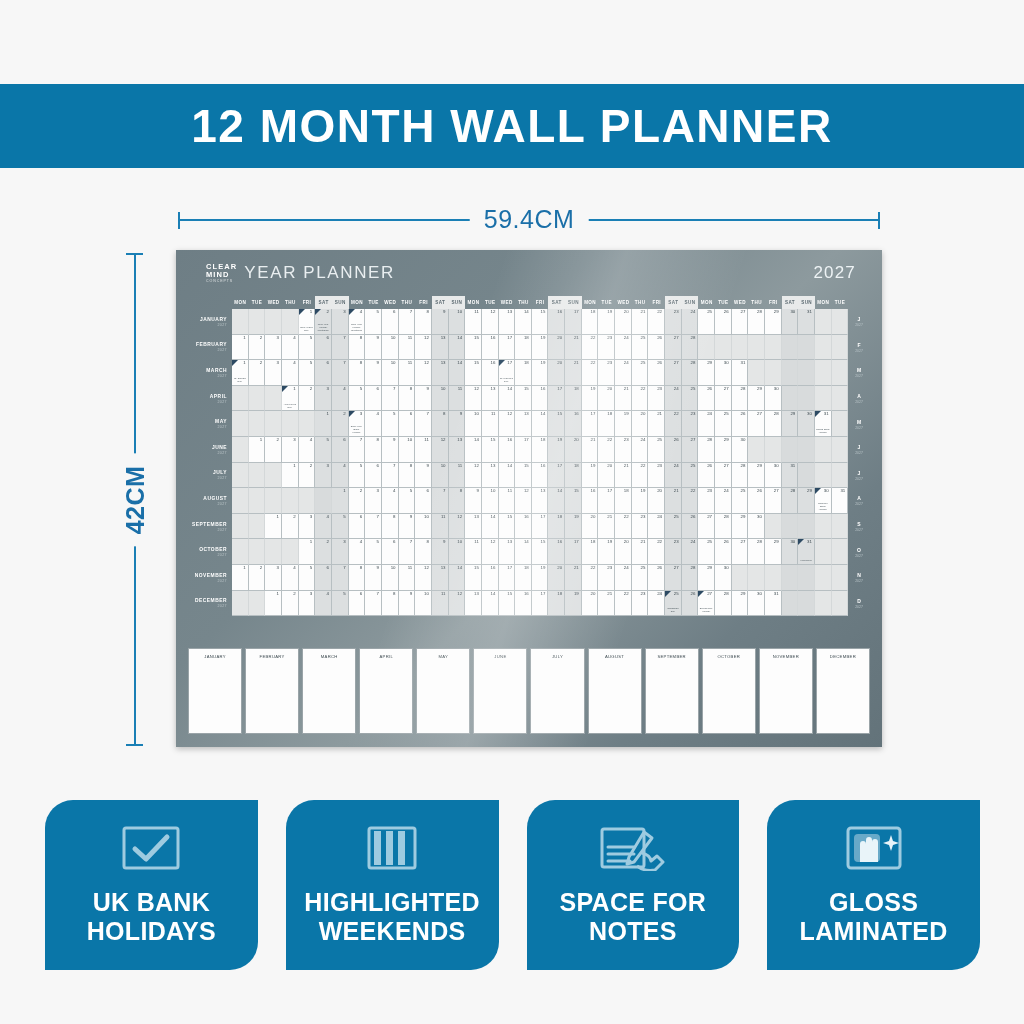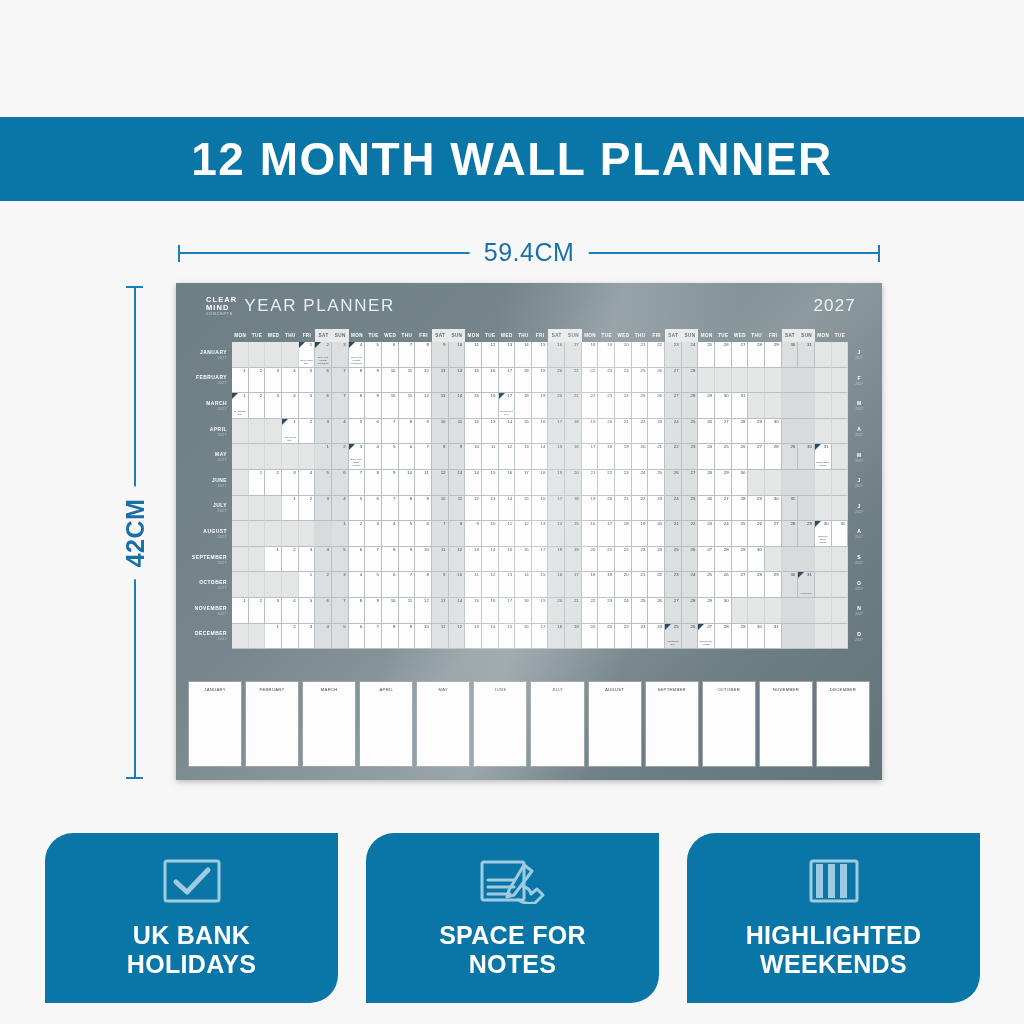--- a/index.html
+++ b/index.html
@@ -2,21 +2,21 @@
 <html><head>
 <meta charset="utf-8">
 <style>
   html,body{margin:0;padding:0;}
   body{
     width:1024px;height:1024px;overflow:hidden;
     background:#f7f7f7;
     font-family:"Liberation Sans",sans-serif;
     -webkit-font-smoothing:antialiased;
   }
-  .page{position:relative;width:1024px;height:756px;margin-top:33px;}
+  .page{position:relative;width:1024px;height:756px;}
 
   
   .banner{
     position:absolute;left:0;top:84px;width:1024px;height:84px;
     background:#0a76a8;display:flex;align-items:center;justify-content:center;
   }
   .banner-title{
     color:#ffffff;font-size:46px;font-weight:bold;letter-spacing:1.5px;
     line-height:1;white-space:nowrap;
   }
@@ -1606,37 +1606,48 @@
         <svg width="58" height="44" viewBox="0 0 58 44">
           <rect x="2" y="2" width="54" height="40" rx="2" fill="none" stroke="#9ecbe0" stroke-width="3"></rect>
           <path d="M13 23 L24 33 L45 11" fill="none" stroke="#9ecbe0" stroke-width="5" stroke-linecap="round" stroke-linejoin="round"></path>
         </svg>
       </div>
       <div class="badge-label">UK BANK<br>HOLIDAYS</div>
     </div>
 
     <div class="badge">
       <div class="badge-icon">
+        <svg width="50" height="44" viewBox="0 0 50 44">
+          <rect x="2" y="2" width="46" height="40" rx="2" fill="none" stroke="#9ecbe0" stroke-width="3"></rect>
+          <rect x="7" y="5" width="7" height="34" fill="#9ecbe0"></rect>
+          <rect x="19" y="5" width="7" height="34" fill="#9ecbe0"></rect>
+          <rect x="31" y="5" width="7" height="34" fill="#9ecbe0"></rect>
+        </svg>
+      </div>
+      <div class="badge-label">HIGHLIGHTED<br>WEEKENDS</div>
+    </div>
+
+    <div class="badge">
+      <div class="badge-icon">
         <svg width="66" height="46" viewBox="0 0 66 46">
           <rect x="2" y="4" width="42" height="38" rx="2" fill="none" stroke="#9ecbe0" stroke-width="3"></rect>
           <path d="M8 22 H34 M8 29 H34 M8 36 H30" stroke="#9ecbe0" stroke-width="3" stroke-linecap="round"></path>
           <path d="M44 7 L52 13 L34 37 L27 39 L29 32 Z" fill="none" stroke="#9ecbe0" stroke-width="3" stroke-linejoin="round"></path>
           <path d="M42 28 q8 2 9 8 l6 -5 l6 6 l-8 8 q-10 2 -18 -4" fill="none" stroke="#9ecbe0" stroke-width="3" stroke-linejoin="round"></path>
         </svg>
       </div>
       <div class="badge-label">SPACE FOR<br>NOTES</div>
     </div>
 
     <div class="badge">
       <div class="badge-icon">
-        <svg width="50" height="44" viewBox="0 0 50 44">
-          <rect x="2" y="2" width="46" height="40" rx="2" fill="none" stroke="#9ecbe0" stroke-width="3"></rect>
-          <rect x="7" y="5" width="7" height="34" fill="#9ecbe0"></rect>
-          <rect x="19" y="5" width="7" height="34" fill="#9ecbe0"></rect>
-          <rect x="31" y="5" width="7" height="34" fill="#9ecbe0"></rect>
+        <svg width="56" height="44" viewBox="0 0 56 44">
+          <rect x="2" y="2" width="52" height="40" rx="3" fill="none" stroke="#9ecbe0" stroke-width="3"></rect>
+          <rect x="8" y="8" width="26" height="28" rx="4" fill="#7fb6d0" opacity=".8"></rect>
+          <path d="M14 36 V18 q0-3 3-3 t3 3 V14 q0-3 3-3 t3 3 V16 q0-3 3-3 t3 3 v20 Z" fill="#e9f4f9"></path>
+          <path d="M45 9 l2 6 l6 2 l-6 2 l-2 6 l-2 -6 l-6 -2 l6 -2 Z" fill="#e9f4f9"></path>
         </svg>
       </div>
-      <div class="badge-label">HIGHLIGHTED<br>WEEKENDS</div>
+      <div class="badge-label">GLOSS<br>LAMINATED</div>
     </div>
-
 
   </div>
 </div>
 
 </body></html>

